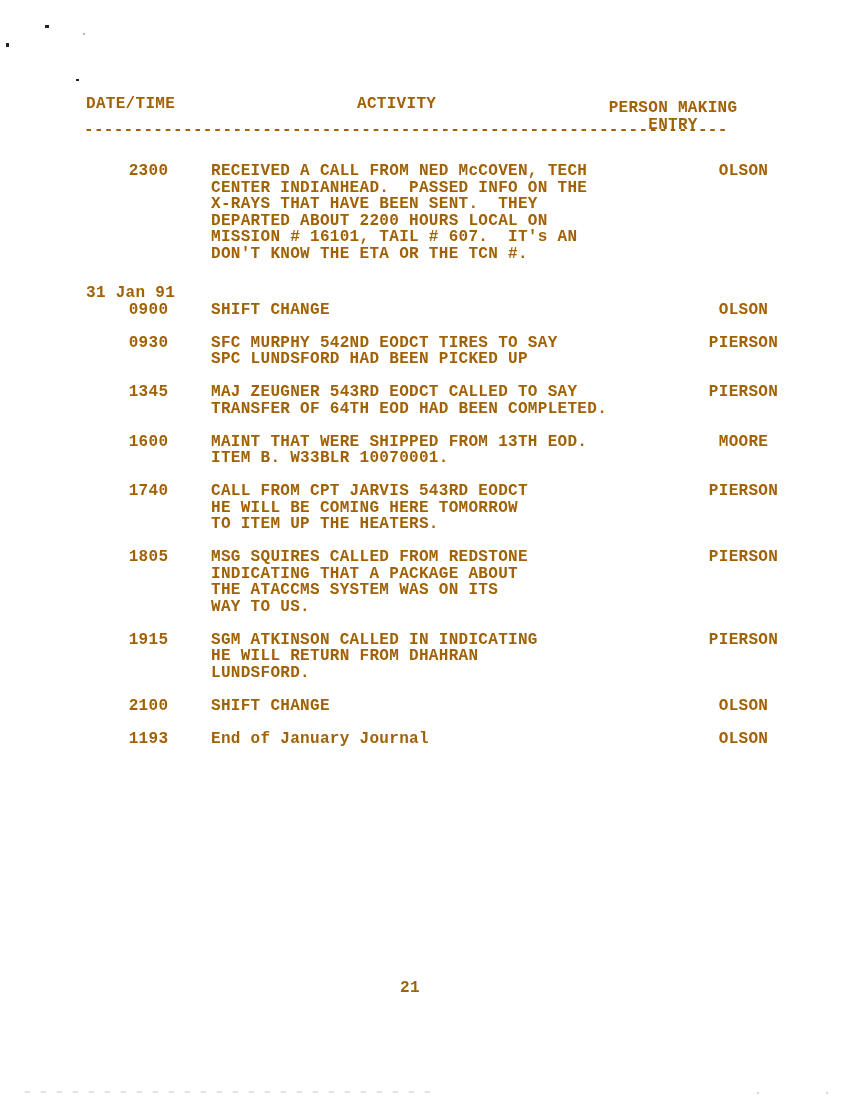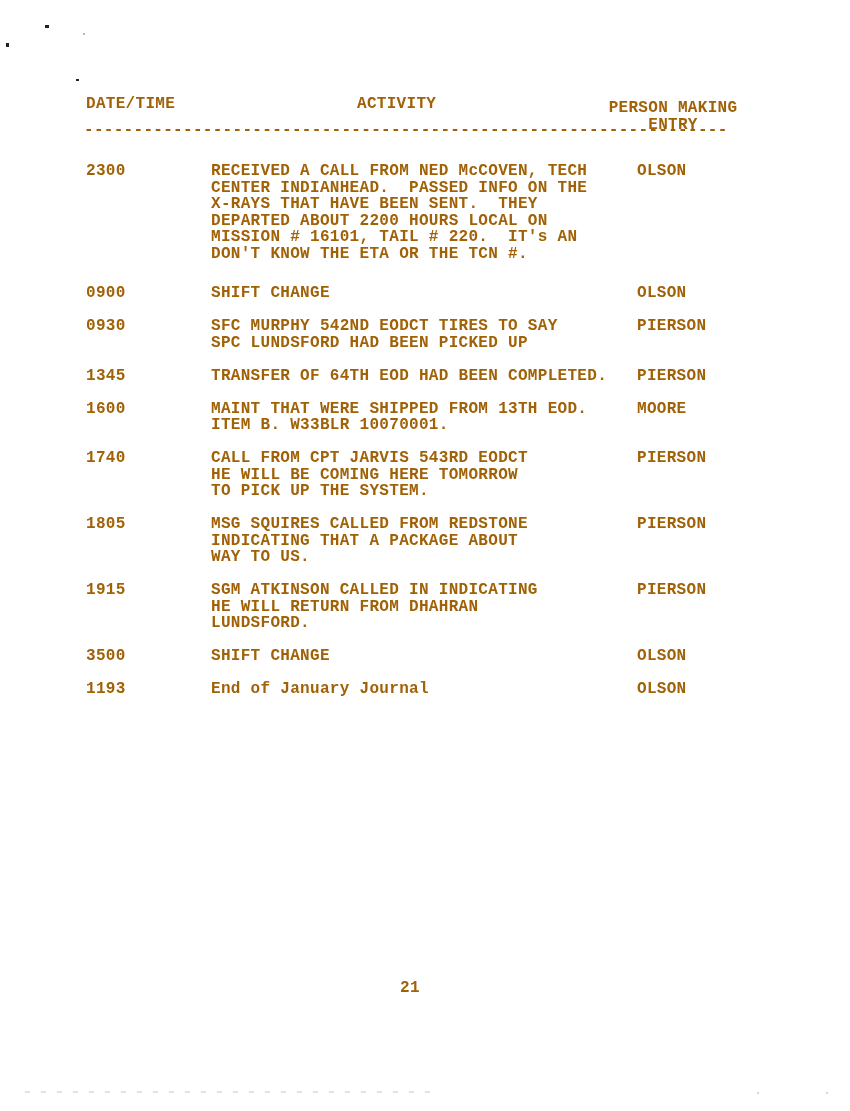--- a/index.html
+++ b/index.html
@@ -32,21 +32,21 @@
   
   .entries { position: absolute; top: 163px; left: 86px; width: 764px; }
   .entry { margin-bottom: 16.5px; }
   .entry:first-child { margin-bottom: 23px; }
   .entry .date-line { white-space: pre; }
   .entry .row {
     display: grid;
     grid-template-columns: 125px 426px 1fr;
     align-items: start;
   }
-  .entry .time, .entry .person { white-space: pre; }
+  .entry .time, .entry .person { white-space: pre; text-align: center; }
   .activity div { white-space: pre; }
   
   .page-number { position: absolute; top: 980px; left: 400px; white-space: pre; }
   
   .speck { position: absolute; background: #222; }
   .speck-1 { left: 45px;  top: 25px; width: 4px; height: 3px; }
   .speck-2 { left: 83px;  top: 33px; width: 2px; height: 2px; background: #b8b8b8; }
   .speck-3 { left: 6px;   top: 43px; width: 3px; height: 4px; }
   .speck-4 { left: 76px;  top: 79px; width: 3px; height: 2px; }
   .bottom-noise {
@@ -79,27 +79,28 @@
 
   <div class="entries">
       <div class="entry">
         <div class="row">
           <div class="time">2300</div>
           <div class="activity">
             <div>RECEIVED A CALL FROM NED McCOVEN, TECH</div>
             <div>CENTER INDIANHEAD.  PASSED INFO ON THE</div>
             <div>X-RAYS THAT HAVE BEEN SENT.  THEY</div>
             <div>DEPARTED ABOUT 2200 HOURS LOCAL ON</div>
-            <div>MISSION # 16101, TAIL # 220.  IT's AN</div>
+            <div>MISSION # 16101, TAIL # 607.  IT's AN</div>
             <div>DON'T KNOW THE ETA OR THE TCN #.</div>
           </div>
           <div class="person">OLSON</div>
         </div>
       </div>
       <div class="entry">
+        <div class="date-line">31 Jan 91</div>
         <div class="row">
           <div class="time">0900</div>
           <div class="activity">
             <div>SHIFT CHANGE</div>
           </div>
           <div class="person">OLSON</div>
         </div>
       </div>
       <div class="entry">
         <div class="row">
@@ -108,20 +109,21 @@
             <div>SFC MURPHY 542ND EODCT TIRES TO SAY</div>
             <div>SPC LUNDSFORD HAD BEEN PICKED UP</div>
           </div>
           <div class="person">PIERSON</div>
         </div>
       </div>
       <div class="entry">
         <div class="row">
           <div class="time">1345</div>
           <div class="activity">
+            <div>MAJ ZEUGNER 543RD EODCT CALLED TO SAY</div>
             <div>TRANSFER OF 64TH EOD HAD BEEN COMPLETED.</div>
           </div>
           <div class="person">PIERSON</div>
         </div>
       </div>
       <div class="entry">
         <div class="row">
           <div class="time">1600</div>
           <div class="activity">
             <div>MAINT THAT WERE SHIPPED FROM 13TH EOD.</div>
@@ -129,50 +131,51 @@
           </div>
           <div class="person">MOORE</div>
         </div>
       </div>
       <div class="entry">
         <div class="row">
           <div class="time">1740</div>
           <div class="activity">
             <div>CALL FROM CPT JARVIS 543RD EODCT</div>
             <div>HE WILL BE COMING HERE TOMORROW</div>
-            <div>TO PICK UP THE SYSTEM.</div>
+            <div>TO ITEM UP THE HEATERS.</div>
           </div>
           <div class="person">PIERSON</div>
         </div>
       </div>
       <div class="entry">
         <div class="row">
           <div class="time">1805</div>
           <div class="activity">
             <div>MSG SQUIRES CALLED FROM REDSTONE</div>
             <div>INDICATING THAT A PACKAGE ABOUT</div>
+            <div>THE ATACCMS SYSTEM WAS ON ITS</div>
             <div>WAY TO US.</div>
           </div>
           <div class="person">PIERSON</div>
         </div>
       </div>
       <div class="entry">
         <div class="row">
           <div class="time">1915</div>
           <div class="activity">
             <div>SGM ATKINSON CALLED IN INDICATING</div>
             <div>HE WILL RETURN FROM DHAHRAN</div>
             <div>LUNDSFORD.</div>
           </div>
           <div class="person">PIERSON</div>
         </div>
       </div>
       <div class="entry">
         <div class="row">
-          <div class="time">3500</div>
+          <div class="time">2100</div>
           <div class="activity">
             <div>SHIFT CHANGE</div>
           </div>
           <div class="person">OLSON</div>
         </div>
       </div>
       <div class="entry">
         <div class="row">
           <div class="time">1193</div>
           <div class="activity">

